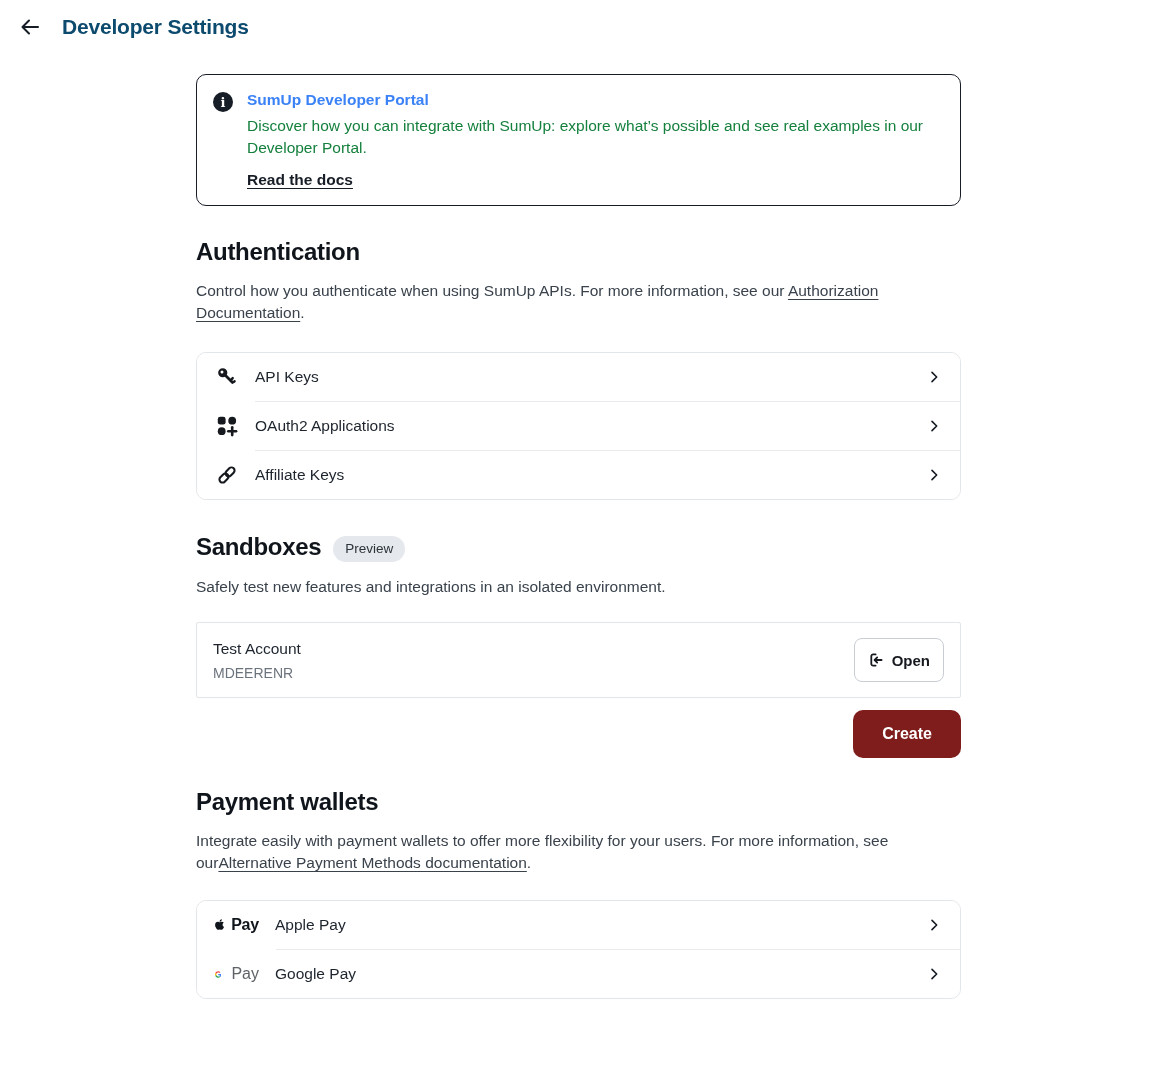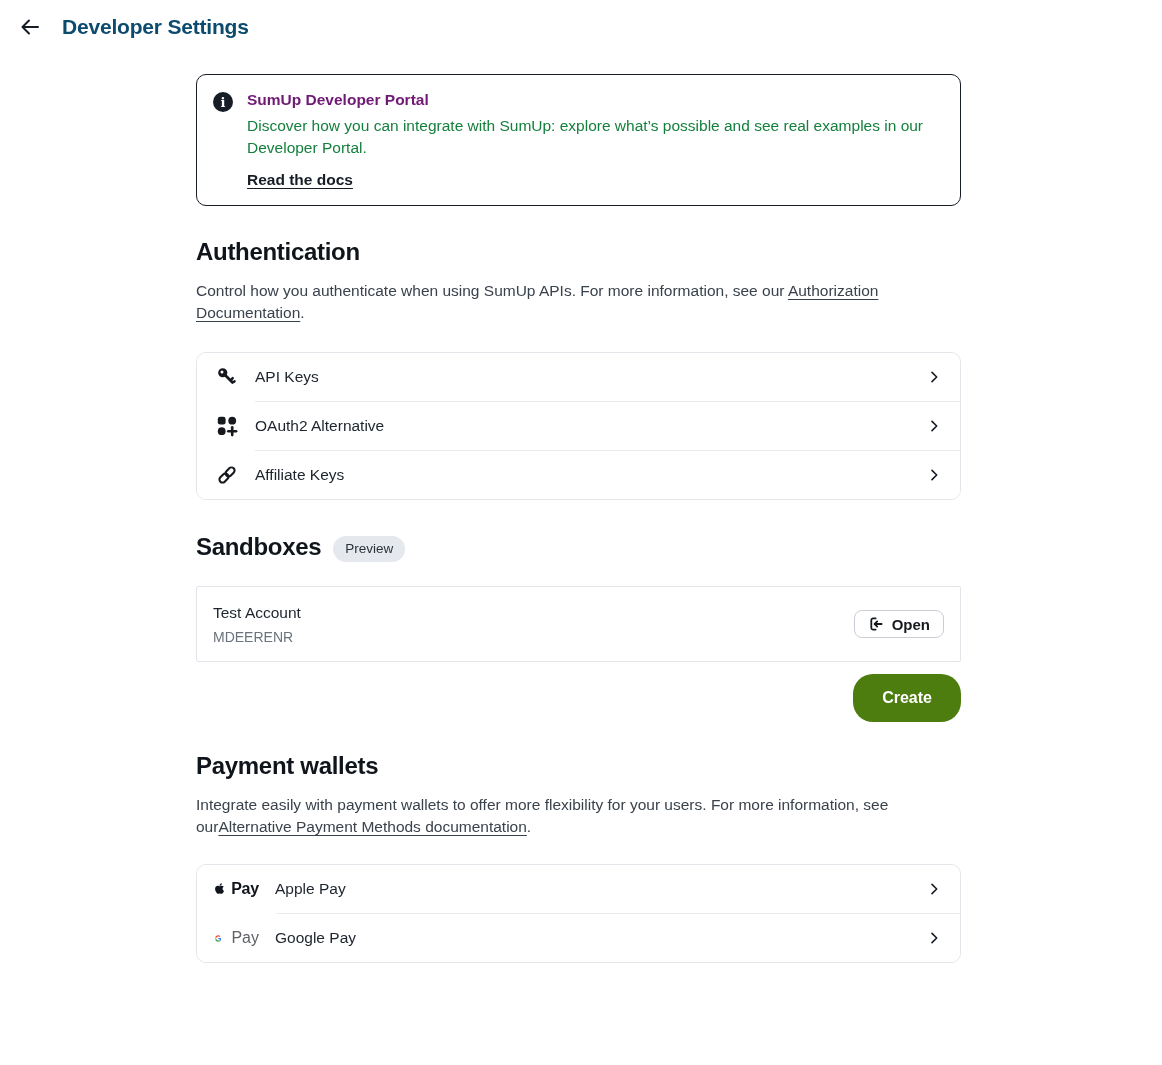--- a/index.html
+++ b/index.html
@@ -26,21 +26,21 @@
     display:flex; gap:14px; align-items:flex-start;
     border:1.5px solid #171d26; border-radius:10px;
     padding:15px 16px 16px 16px; margin-top:21px; background:#fff;
   }
   .info-icon {
     width:20px; height:20px; border-radius:50%; background:#171d26; color:#fff;
     display:flex; align-items:center; justify-content:center; flex:none; margin-top:2px;
     font-family:"DejaVu Serif", serif; font-size:13px; font-weight:700;
   }
   .info-icon::after { content:"i"; }
-  .banner-title { font-size:15.5px; font-weight:700; color:#701a75; line-height:20px; }
+  .banner-title { font-size:15.5px; font-weight:700; color:#3b82f6; line-height:20px; }
   .banner-body  { font-size:15.5px; color:#15803d; line-height:22px; margin-top:5px; }
   .banner-link  {
     display:inline-block; margin-top:12px; font-size:15.5px; font-weight:700;
     color:#171d26; text-decoration:underline; text-underline-offset:3px; cursor:pointer;
   }
 
   
   h2 { font-size:24px; font-weight:700; margin:32px 0 0 0; letter-spacing:-0.3px; color:#10151c; }
   .heading-row { display:flex; align-items:center; margin-top:32px; }
   .heading-row h2 { margin:0; }
@@ -68,26 +68,26 @@
   
   .sandbox-card {
     display:flex; align-items:center; justify-content:space-between;
     border:1px solid #e2e6ea; border-radius:2px; padding:15px 16px; margin-top:24px; min-height:76px;
   }
   .sandbox-name { font-size:15.5px; color:#1d242d; line-height:20px; }
   .sandbox-code { font-size:14px; color:#6b737c; margin-top:6px; }
   .open-btn {
     display:inline-flex; align-items:center; gap:8px;
     border:1px solid #c9ced4; border-radius:8px; background:#fff;
-    padding:6px 13px; height:28px; font-family:inherit;
+    padding:6px 13px; height:44px; font-family:inherit;
     font-size:15px; font-weight:700; color:#16191e; cursor:pointer;
   }
   .create-row { display:flex; justify-content:flex-end; margin-top:12px; }
   .create-btn {
-    background:#4d7c0f; color:#ffffff; border:none; border-radius:20px;
+    background:#7f1d1d; color:#ffffff; border:none; border-radius:10px;
     height:48px; padding:0 29px; font-family:inherit; font-size:16px; font-weight:700; cursor:pointer;
   }
 </style>
 </head>
 <body>
 
 <div class="header">
   <button class="back-btn">
     <span style="display:flex;">
       <svg width="24" height="24" viewBox="0 0 24 24" fill="none" stroke="#171d26" stroke-width="2" stroke-linecap="round" stroke-linejoin="round">
@@ -142,21 +142,21 @@
         <svg width="24" height="24" viewBox="0 0 24 24">
           <rect x="2.8" y="2.8" width="7.8" height="7.8" rx="2.4" fill="#16191e"></rect>
           <circle cx="17.2" cy="6.7" r="3.9" fill="#16191e"></circle>
           <circle cx="6.7" cy="17.2" r="3.9" fill="#16191e"></circle>
           <g stroke="#16191e" stroke-width="2.6" stroke-linecap="round">
             <line x1="17.2" y1="13.3" x2="17.2" y2="21.1"></line>
             <line x1="13.3" y1="17.2" x2="21.1" y2="17.2"></line>
           </g>
         </svg>
       </span>
-      <span class="row-label">OAuth2 Alternative</span>
+      <span class="row-label">OAuth2 Applications</span>
       <span class="chevron">
         <svg width="16" height="16" viewBox="0 0 24 24" fill="none" stroke="#171d26" stroke-width="2.4" stroke-linecap="round" stroke-linejoin="round">
             <polyline points="9 5 16 12 9 19"></polyline>
           </svg>
       </span>
     </div>
 
     <div class="divider"></div>
 
     <div class="row">
@@ -174,20 +174,21 @@
             <polyline points="9 5 16 12 9 19"></polyline>
           </svg>
       </span>
     </div>
   </div>
 
   <div class="heading-row">
     <h2>Sandboxes</h2>
     <span class="badge">Preview</span>
   </div>
+  <p class="para">Safely test new features and integrations in an isolated environment.</p>
 
   <div class="sandbox-card">
     <div>
       <div class="sandbox-name">Test Account</div>
       <div class="sandbox-code">MDEERENR</div>
     </div>
     <button class="open-btn">
       <span style="display:flex;">
         <svg width="16" height="16" viewBox="0 0 16 16" fill="none" stroke="#16191e" stroke-width="1.8" stroke-linecap="round" stroke-linejoin="round">
           <path d="M7.6 2.4H5.2a1.9 1.9 0 0 0-1.9 1.9v7.4a1.9 1.9 0 0 0 1.9 1.9h2.4"></path>

